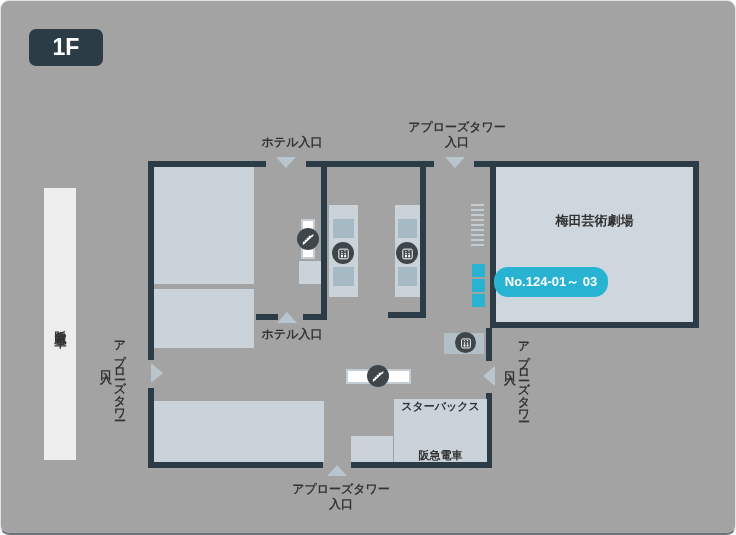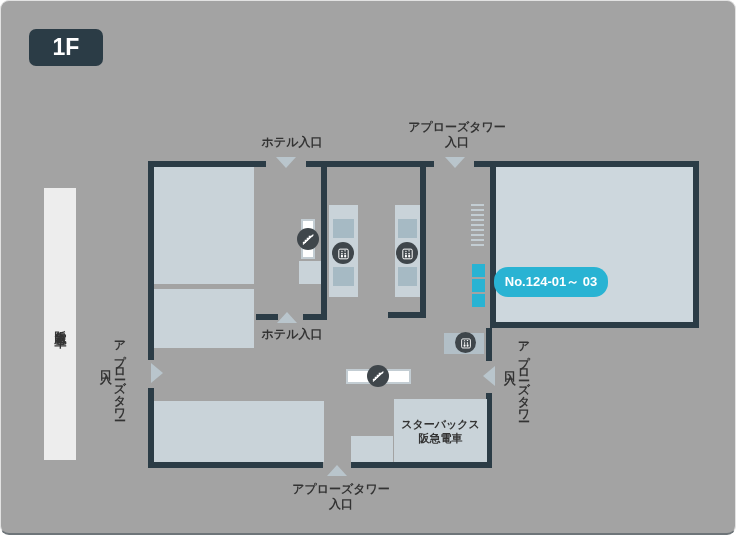--- a/index.html
+++ b/index.html
@@ -39,21 +39,21 @@
         background:var(--theater-fill);border:6px solid var(--wall);box-sizing:border-box;}
   #theater-name{position:absolute;left:489px;top:211px;width:209px;text-align:center;
         font-size:13px;font-weight:bold;color:var(--text);}
   #theater-badge{position:absolute;left:493px;top:266px;width:114px;height:30px;
         background:var(--accent-cyan);border-radius:14px;color:#fff;font-size:13px;font-weight:bold;
         display:flex;align-items:center;justify-content:center;}
   #stairs{position:absolute;left:470px;top:203px;width:13px;height:45px;
         background:repeating-linear-gradient(to bottom,var(--outline) 0px,var(--outline) 2px,transparent 2px,transparent 5px);}
   .cyansq{position:absolute;width:13px;height:13px;background:var(--accent-cyan);}
   #starbucks{position:absolute;left:393px;top:398px;width:93px;height:63px;background:var(--block);
-        display:flex;flex-direction:column;align-items:center;justify-content:center;
+        display:flex;flex-direction:column;align-items:center;justify-content:space-between;
         font-size:11px;font-weight:bold;color:var(--text);line-height:14px;}
 </style>
 </head>
 <body>
 
 <div id="card">
 
   <div id="floor-badge">1F</div>
 
 
@@ -150,20 +150,21 @@
         </g>
       </svg>
   </div>
 
   <div id="stairs"></div>
   <div class="cyansq" style="left:471px;top:263px;"></div>
   <div class="cyansq" style="left:471px;top:278px;"></div>
   <div class="cyansq" style="left:471px;top:293px;"></div>
 
   <div id="theater"></div>
+  <div id="theater-name">梅田芸術劇場</div>
   <div id="theater-badge">No.124-01～ 03</div>
 
   <div class="lbl" style="left:241px;top:134px;width:100px;">ホテル入口</div>
   <div class="tri tri-down" style="left:275px;top:156px;"></div>
 
   <div class="lbl" style="left:406px;top:119px;width:100px;">
     <span>アプローズタワー</span><br>
     <span>入口</span>
   </div>
   <div class="tri tri-down" style="left:444px;top:156px;"></div>

